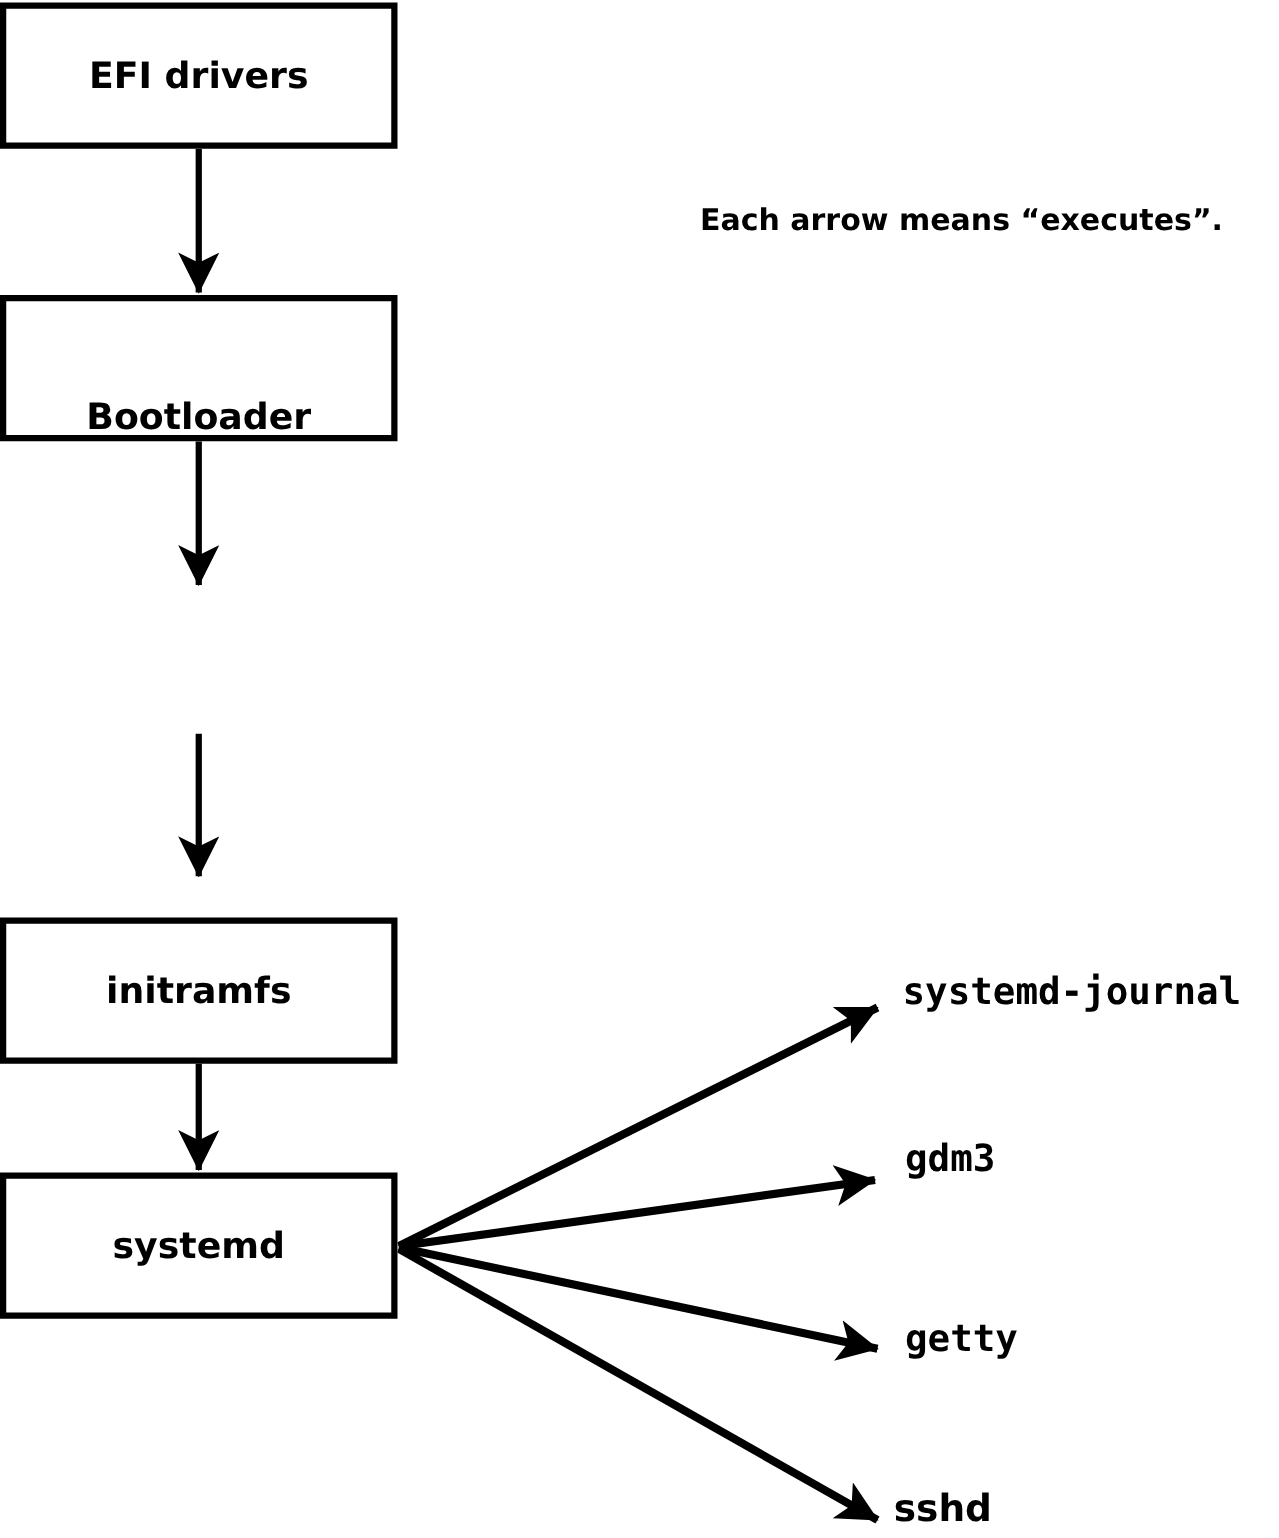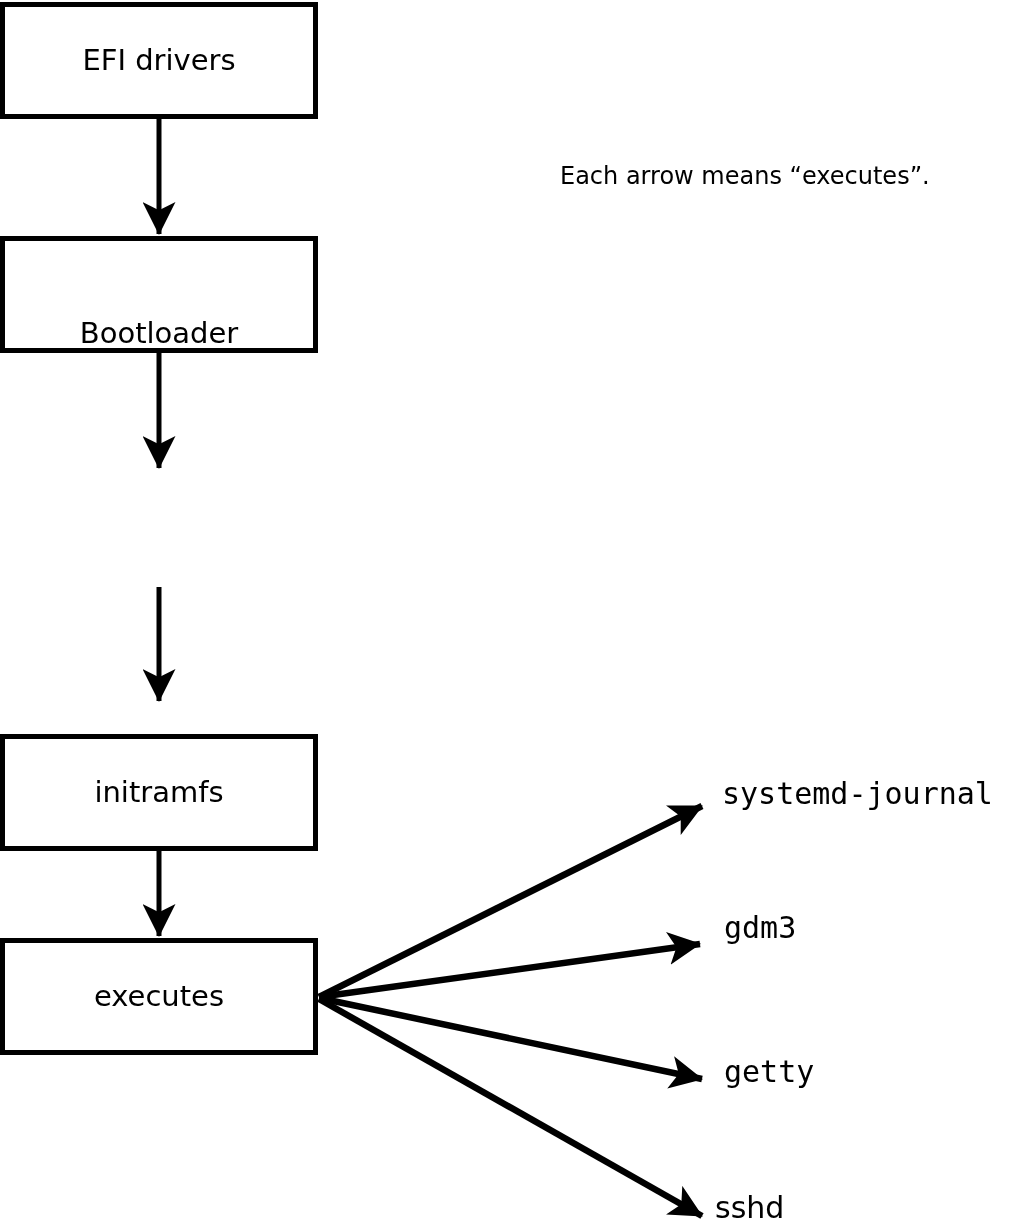--- a/index.html
+++ b/index.html
@@ -8,20 +8,21 @@
     background: #ffffff;
   }
   .stage {
     position: relative;
     width: 1023px;
     height: 1230px;
     background: #ffffff;
     font-family: "DejaVu Sans", sans-serif;
     color: #000000;
     overflow: hidden;
+    font-weight: bold;
   }
   .arrows-layer {
     position: absolute;
     left: 0;
     top: 0;
     width: 1023px;
     height: 1230px;
   }
   .node-box {
     position: absolute;
@@ -96,21 +97,21 @@
   <div class="node-box" style="top: 236px; align-items: flex-end;">
     <span>Bootloader</span>
   </div>
 
 
   <div class="node-box" style="top: 703px; margin-top: 31px;">
     <span>initramfs</span>
   </div>
 
   <div class="node-box" style="top: 938px;">
-    <span>executes</span>
+    <span>systemd</span>
   </div>
 
   <div class="note">Each arrow means “executes”.</div>
 
   <div class="proc-label mono" style="left: 722px; top: 794px;">systemd-journal</div>
 
   <div class="proc-label mono" style="left: 724px; top: 928px;">gdm3</div>
 
   <div class="proc-label mono" style="left: 724px; top: 1072px;">getty</div>
 

